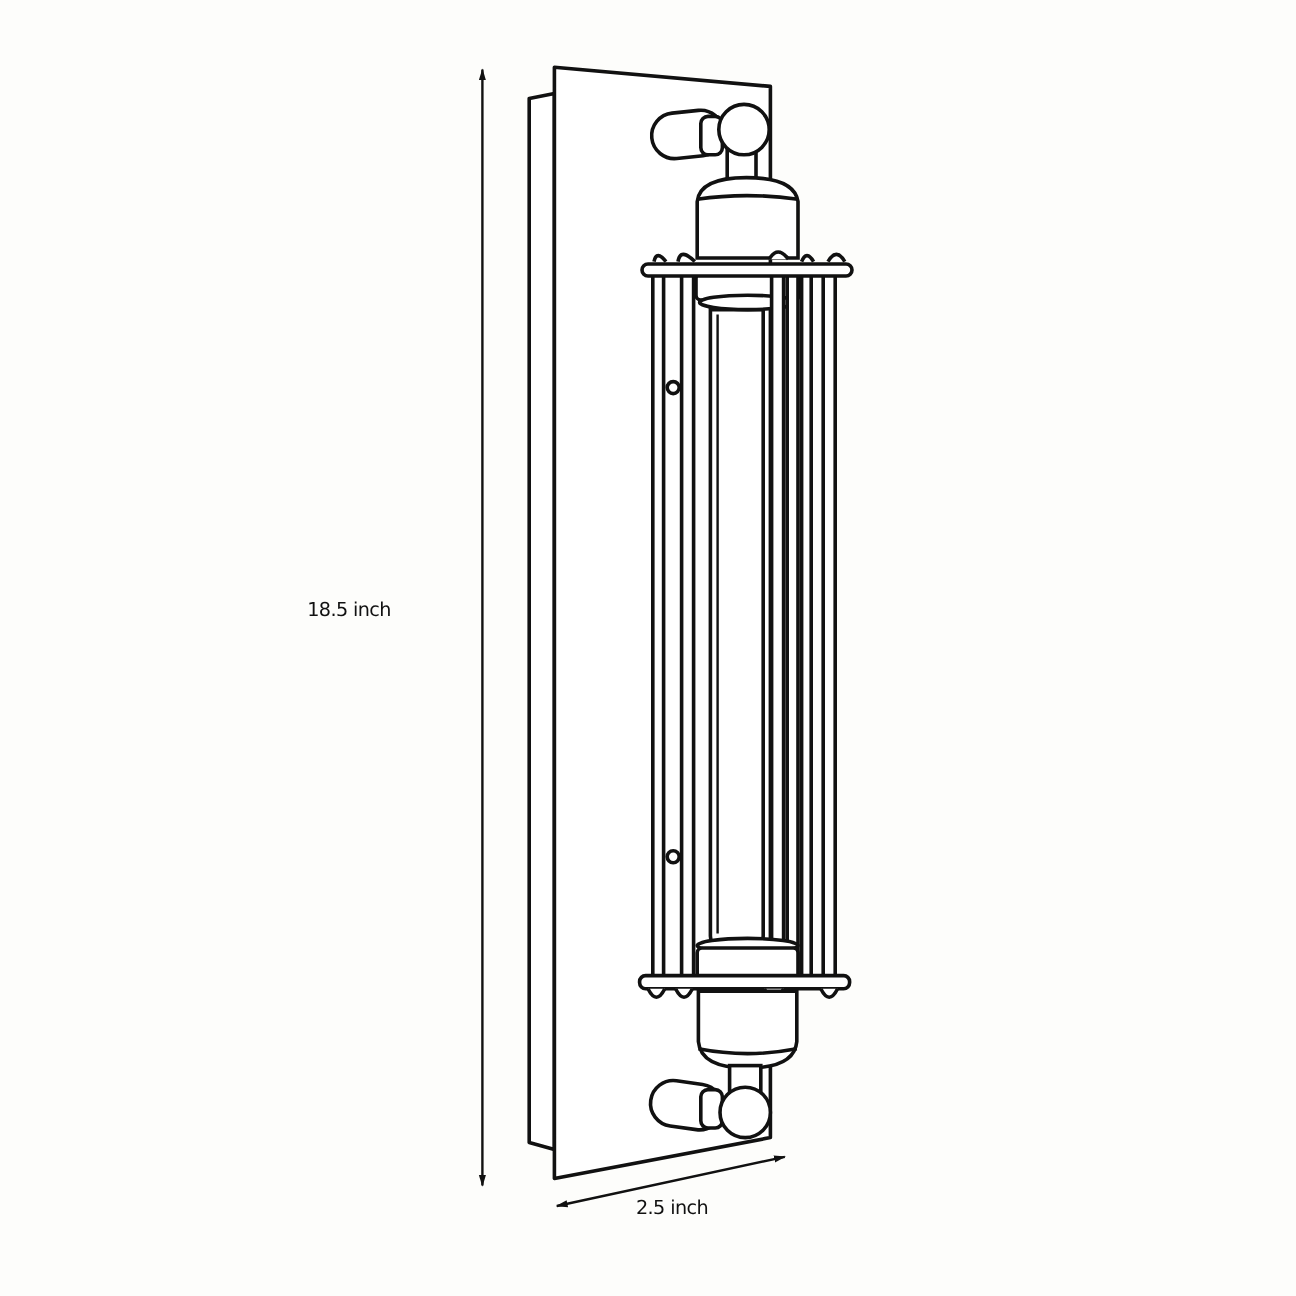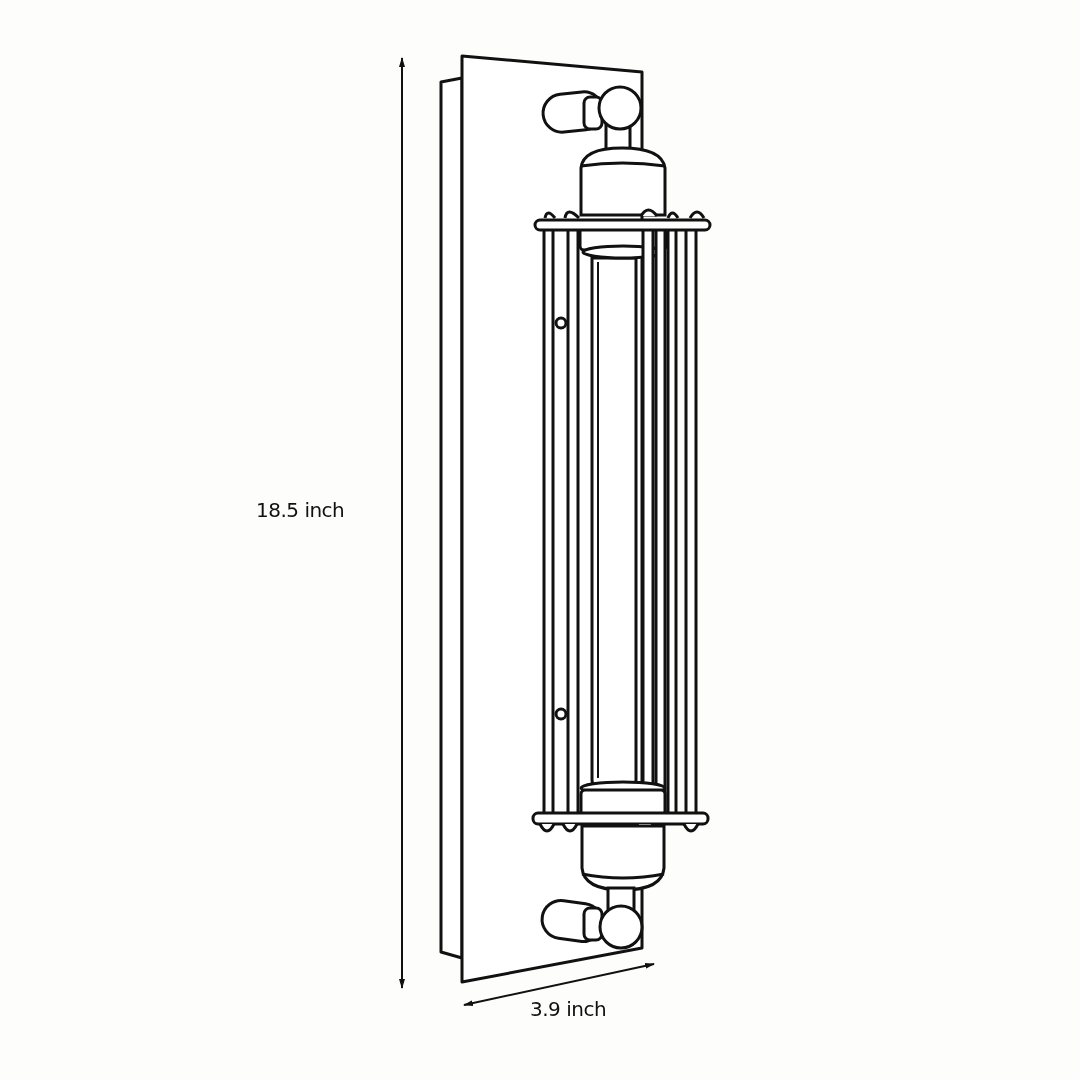--- a/index.html
+++ b/index.html
@@ -7,21 +7,21 @@
       width: 1080px; height: 1080px;
       background: #fdfdfb;
       position: relative;
       overflow: hidden;
       font-family: "DejaVu Sans", sans-serif;
     }
     #diagram { position: absolute; left: 0; top: 0; width: 1080px; height: 1080px; }
     .dim-label {
       position: absolute;
       font-family: "DejaVu Sans", sans-serif;
-      font-size: 20px;
+      font-size: 16px;
       color: #111;
       white-space: nowrap;
       letter-spacing: -0.5px;
     }
     #label-height { left: 256px; top: 498px; }
     #label-width { left: 530px; top: 997px; }
   </style>
 </head>
 <body>
 
@@ -109,13 +109,13 @@
 
   <g fill="#fff" stroke="#111" stroke-width="3">
     <rect x="608" y="888" width="26" height="30"></rect>
     <rect x="542" y="902" width="60" height="38" rx="19" transform="rotate(8 572 921)"></rect>
     <rect x="584" y="908" width="18" height="32" rx="6"></rect>
     <circle cx="621" cy="927" r="21"></circle>
   </g>
 </svg>
 
 <div id="label-height" class="dim-label">18.5 inch</div>
-<div id="label-width" class="dim-label">3.9 inch</div>
+<div id="label-width" class="dim-label">2.5 inch</div>
 
 </body></html>

